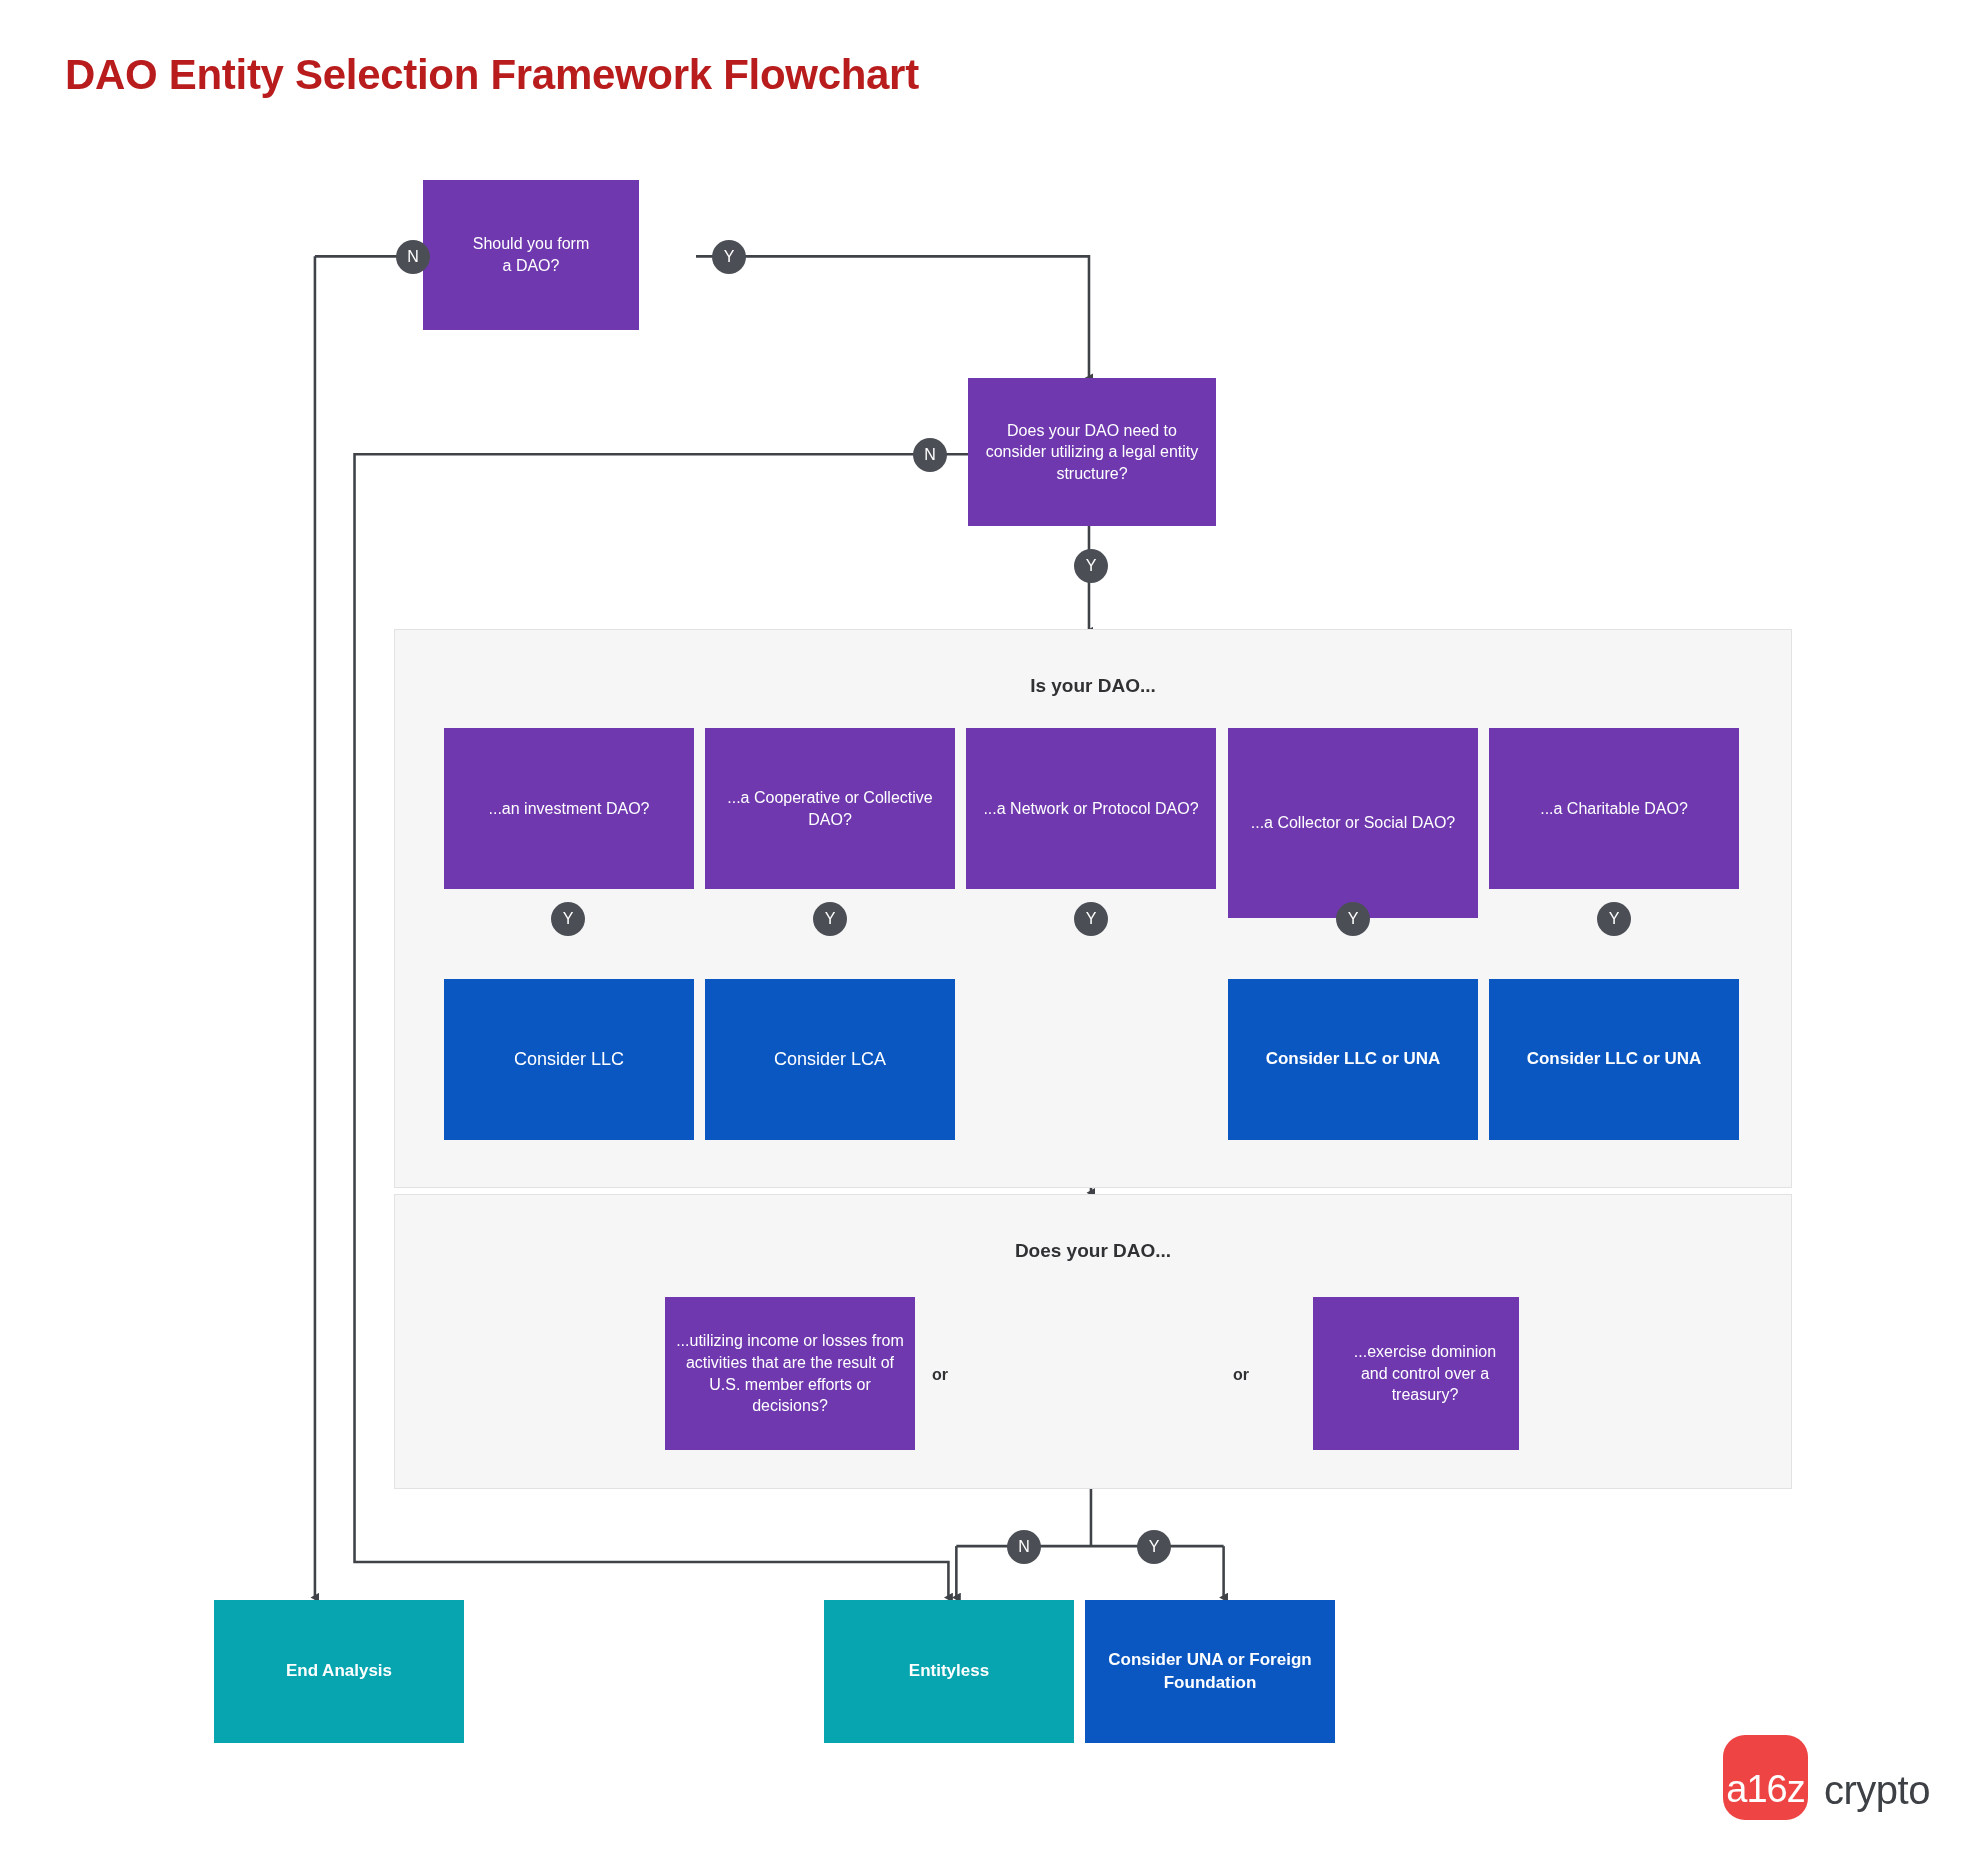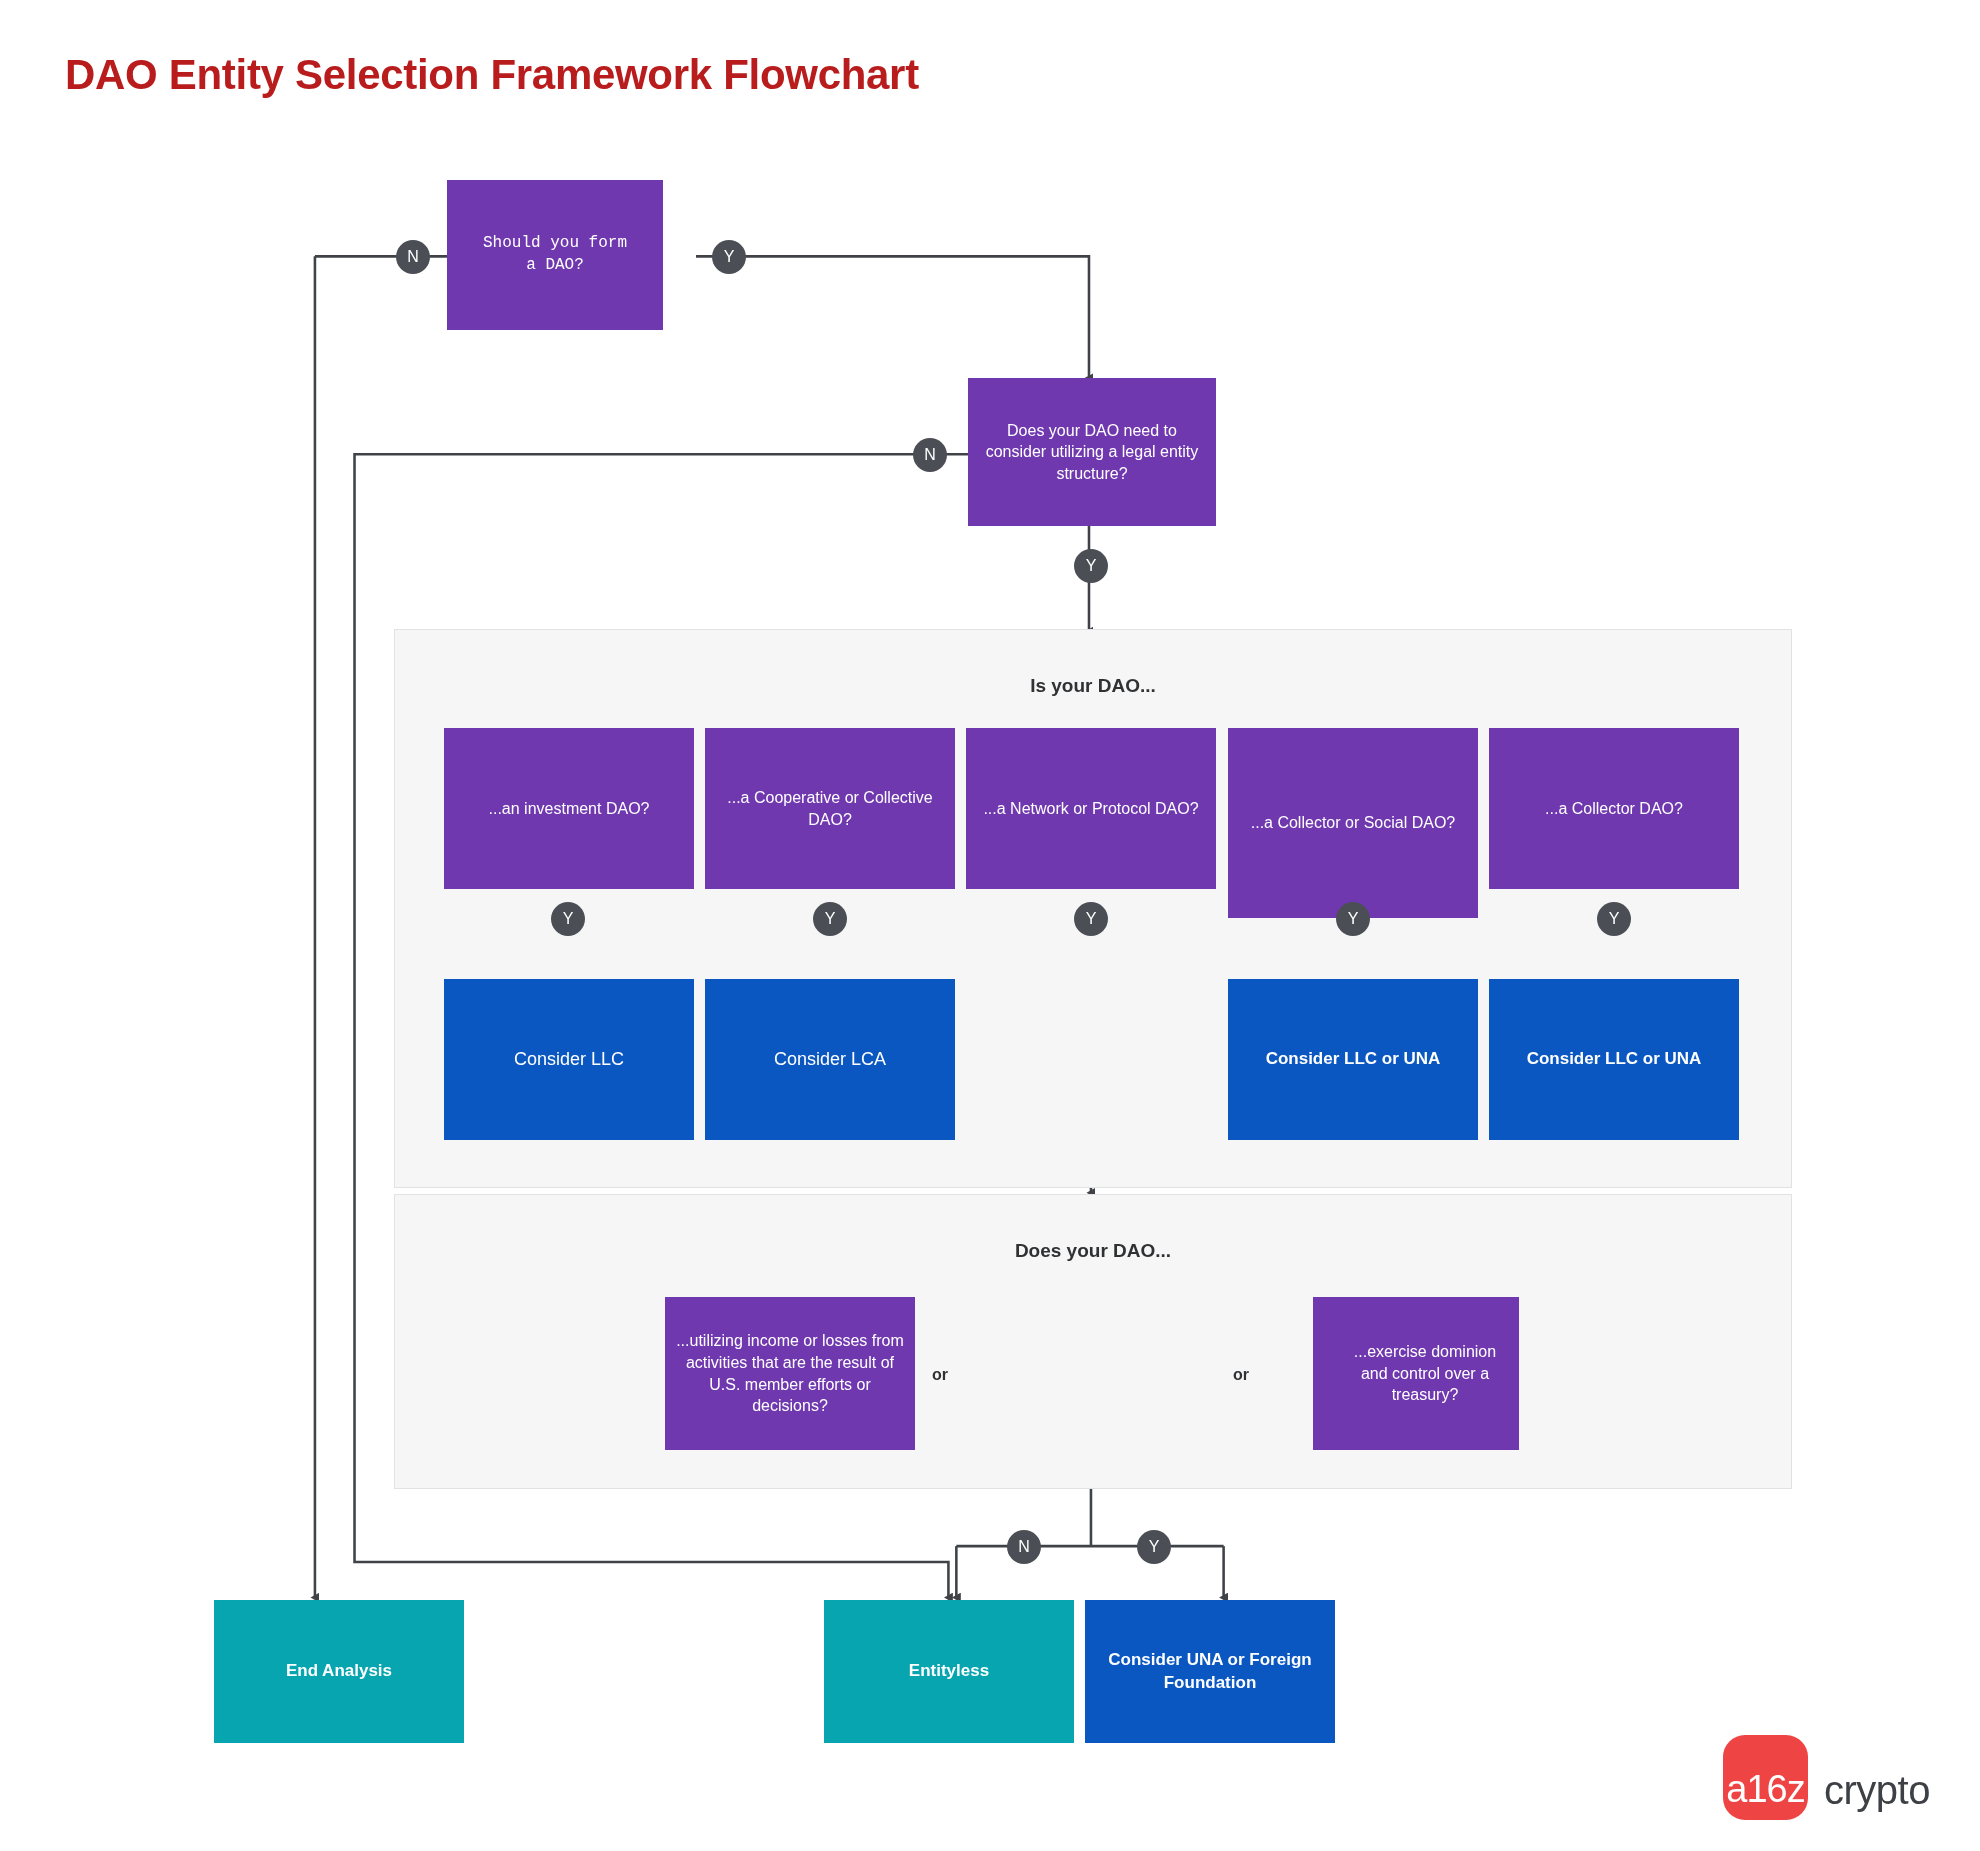--- a/index.html
+++ b/index.html
@@ -104,21 +104,21 @@
       <path d="M1102,898 L1102,1205" marker-end="url(#arw)"></path>
 
       <path d="M1102,1465 L1102,1562"></path>
 
       <path d="M966,1562 L1236,1562"></path>
       <path d="M966,1562 L966,1614" marker-end="url(#arw)"></path>
       <path d="M1236,1562 L1236,1614" marker-end="url(#arw)"></path>
     </g>
   </svg>
 
-  <div class="node purple n-sm" style="left:447px; top:180px; width:216px; height:150px;font-family:Liberation Mono, monospace;">
+  <div class="node purple n-sm" style="left:423px; top:180px; width:216px; height:150px;">
     <span style="white-space:pre-line;">Should you form
 a DAO?</span>
   </div>
 
   <div class="badge" style="left:396px; top:240px;">
       <span>N</span>
     </div>
   <div class="badge" style="left:712px; top:240px;">
       <span>Y</span>
     </div>
@@ -144,21 +144,21 @@
   <div class="node purple n-sm" style="left:705px; top:728px; width:250px; height:161px;">
     <span>...a Cooperative or Collective DAO?</span>
   </div>
   <div class="node purple n-sm" style="left:966px; top:728px; width:250px; height:161px;">
     <span>...a Network or Protocol DAO?</span>
   </div>
   <div class="node purple n-sm" style="left:1228px; top:728px; width:250px; height:190px;">
     <span>...a Collector or Social DAO?</span>
   </div>
   <div class="node purple n-sm" style="left:1489px; top:728px; width:250px; height:161px;">
-    <span>...a Collector DAO?</span>
+    <span>...a Charitable DAO?</span>
   </div>
 
   <div class="badge" style="left:551px; top:902px;">
     <span>Y</span>
     </div>
   <div class="badge" style="left:813px; top:902px;">
     <span>Y</span>
     </div>
   <div class="badge" style="left:1074px; top:902px;">
     <span>Y</span>

